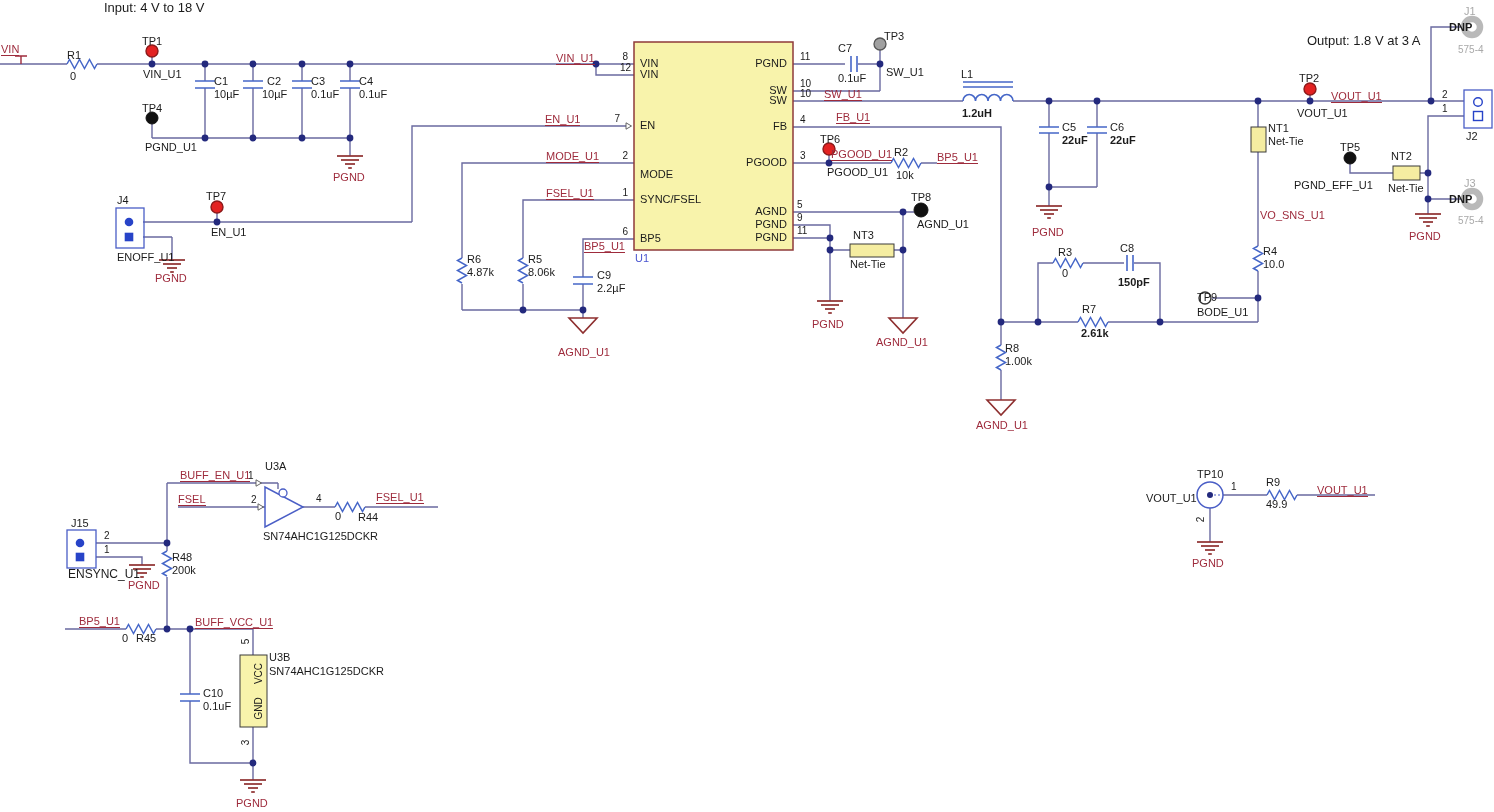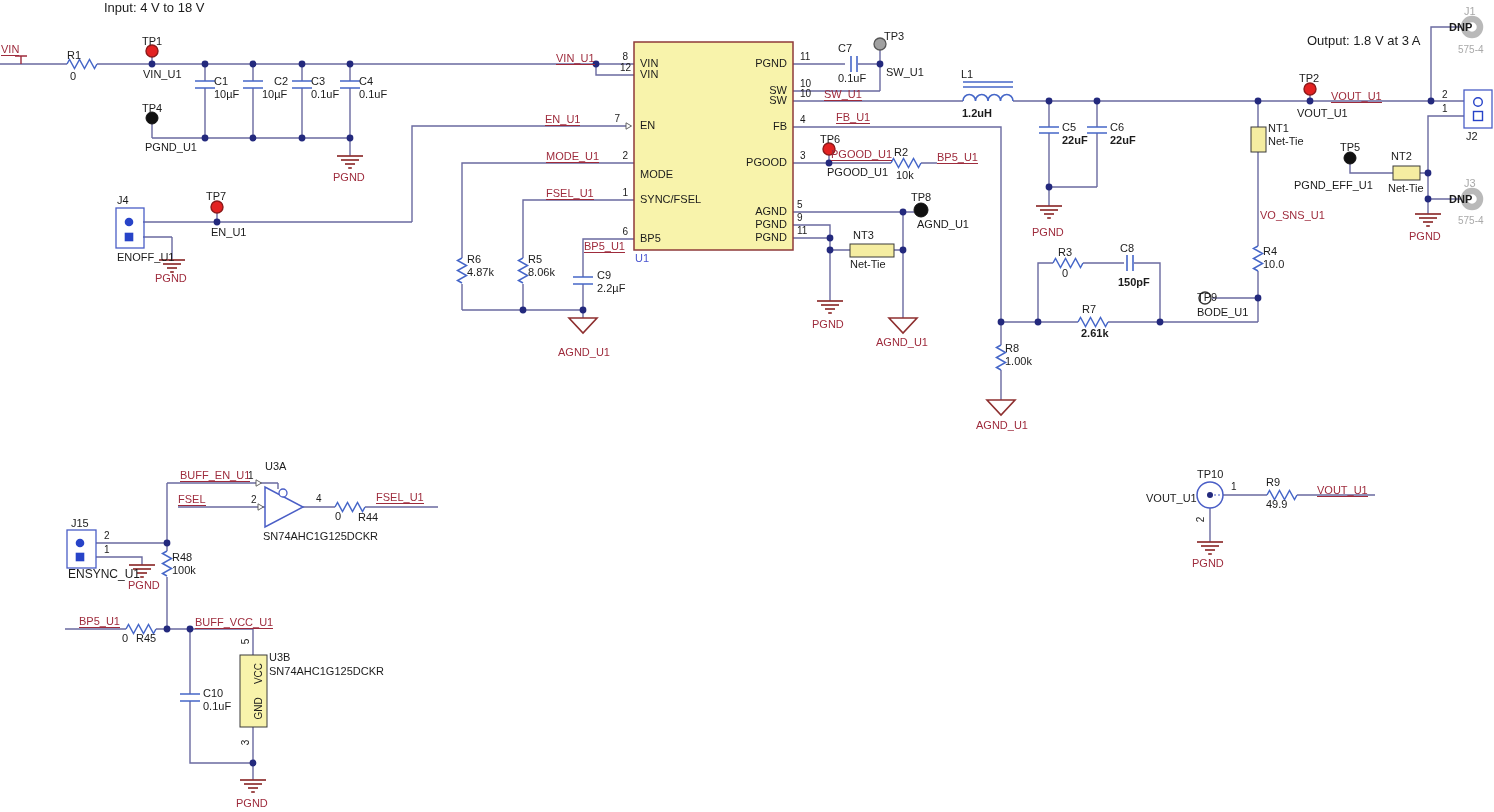--- a/index.html
+++ b/index.html
@@ -184,21 +184,21 @@
 
 <span class="lb net" style="left:1px;top:43px">VIN</span>
 <span class="lb" style="left:67px;top:49px">R1</span>
 <span class="lb" style="left:70px;top:70px">0</span>
 <span class="lb" style="left:142px;top:35px">TP1</span>
 <span class="lb" style="left:143px;top:68px">VIN_U1</span>
 <span class="lb" style="left:142px;top:102px">TP4</span>
 <span class="lb" style="left:145px;top:141px">PGND_U1</span>
 <span class="lb" style="left:214px;top:75px">C1</span>
 <span class="lb" style="left:214px;top:88px">10µF</span>
-<span class="lb" style="left:274px;top:75px">C2</span>
+<span class="lb" style="left:267px;top:75px">C2</span>
 <span class="lb" style="left:262px;top:88px">10µF</span>
 <span class="lb" style="left:311px;top:75px">C3</span>
 <span class="lb" style="left:311px;top:88px">0.1uF</span>
 <span class="lb" style="left:359px;top:75px">C4</span>
 <span class="lb" style="left:359px;top:88px">0.1uF</span>
 <span class="lb gnd" style="left:333px;top:171px">PGND</span>
 
 <span class="lb" style="left:117px;top:194px">J4</span>
 <span class="lb" style="left:206px;top:190px">TP7</span>
 <span class="lb" style="left:211px;top:226px">EN_U1</span>
@@ -321,21 +321,21 @@
 <span class="lb" style="left:335px;top:510px">0</span>
 <span class="lb" style="left:358px;top:511px">R44</span>
 <span class="lb net" style="left:376px;top:491px">FSEL_U1</span>
 <span class="lb" style="left:263px;top:530px">SN74AHC1G125DCKR</span>
 <span class="lb" style="left:71px;top:517px">J15</span>
 <span class="lb pn" style="left:104px;top:530px">2</span>
 <span class="lb pn" style="left:104px;top:544px">1</span>
 <span class="lb" style="left:68px;top:568px;font-size:12px">ENSYNC_U1</span>
 <span class="lb gnd" style="left:128px;top:579px">PGND</span>
 <span class="lb" style="left:172px;top:551px">R48</span>
-<span class="lb" style="left:172px;top:564px">100k</span>
+<span class="lb" style="left:172px;top:564px">200k</span>
 <span class="lb net" style="left:79px;top:615px">BP5_U1</span>
 <span class="lb" style="left:122px;top:632px">0</span>
 <span class="lb" style="left:136px;top:632px">R45</span>
 <span class="lb net" style="left:195px;top:616px">BUFF_VCC_U1</span>
 <span class="lb" style="left:203px;top:687px">C10</span>
 <span class="lb" style="left:203px;top:700px">0.1uF</span>
 <span class="lb pn rt" style="left:243px;top:636px">5</span>
 <span class="lb pn rt" style="left:243px;top:737px">3</span>
 <span class="lb rt" style="left:248px;top:668px;font-size:10px">VCC</span>
 <span class="lb rt" style="left:247px;top:703px;font-size:10px">GND</span>

